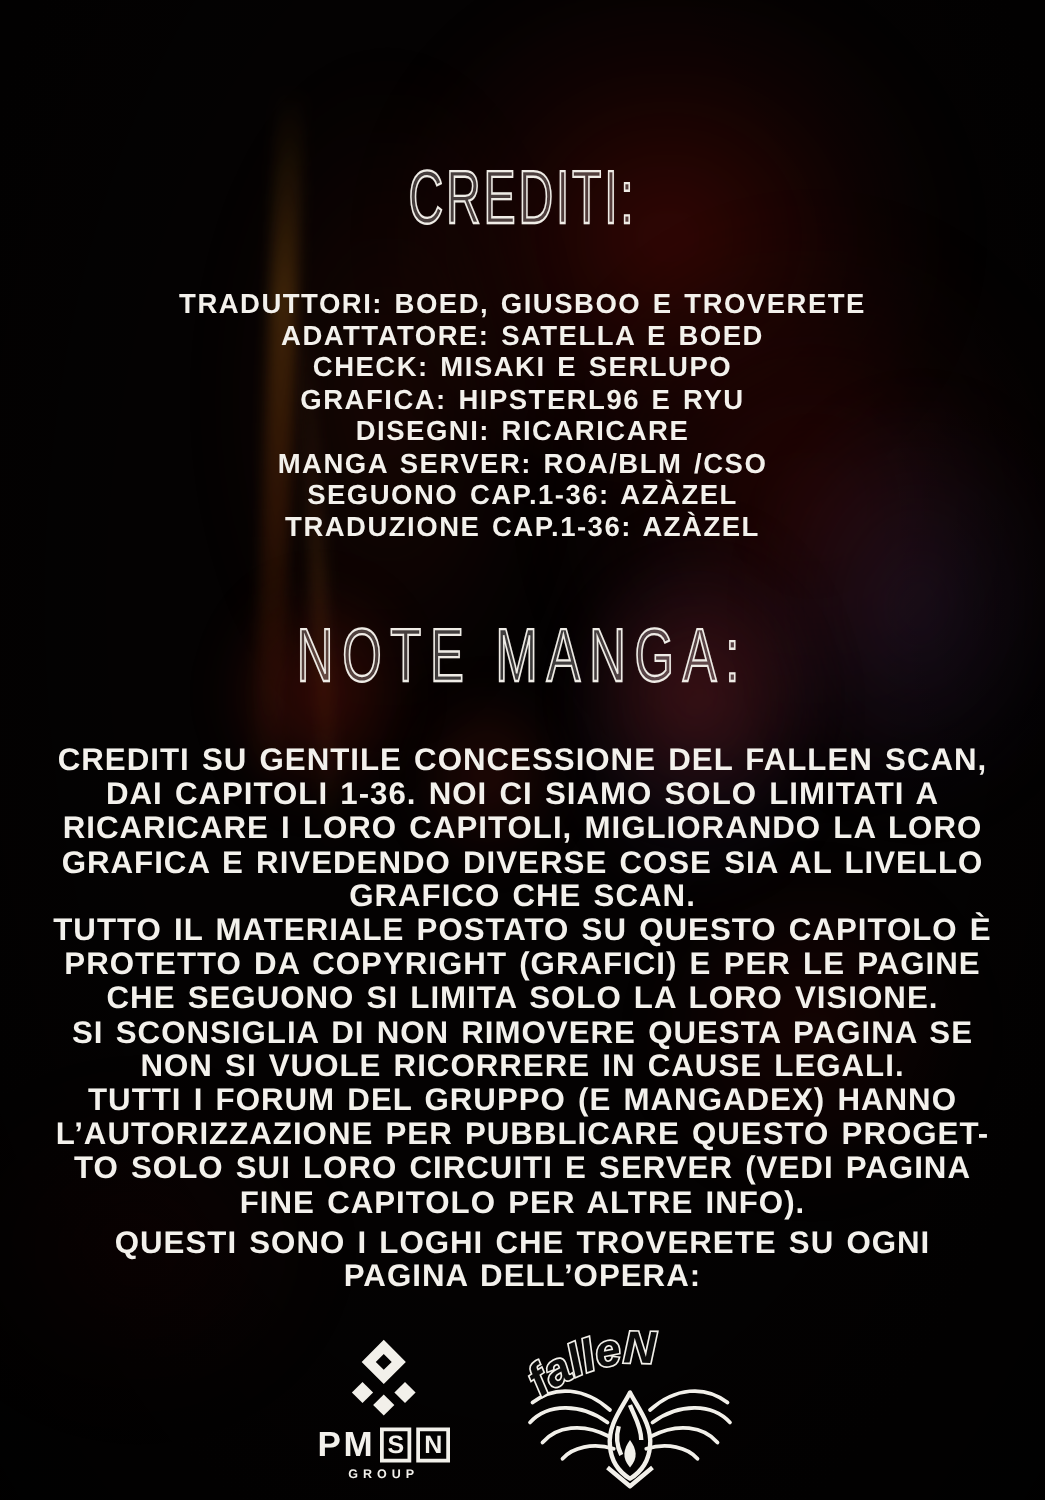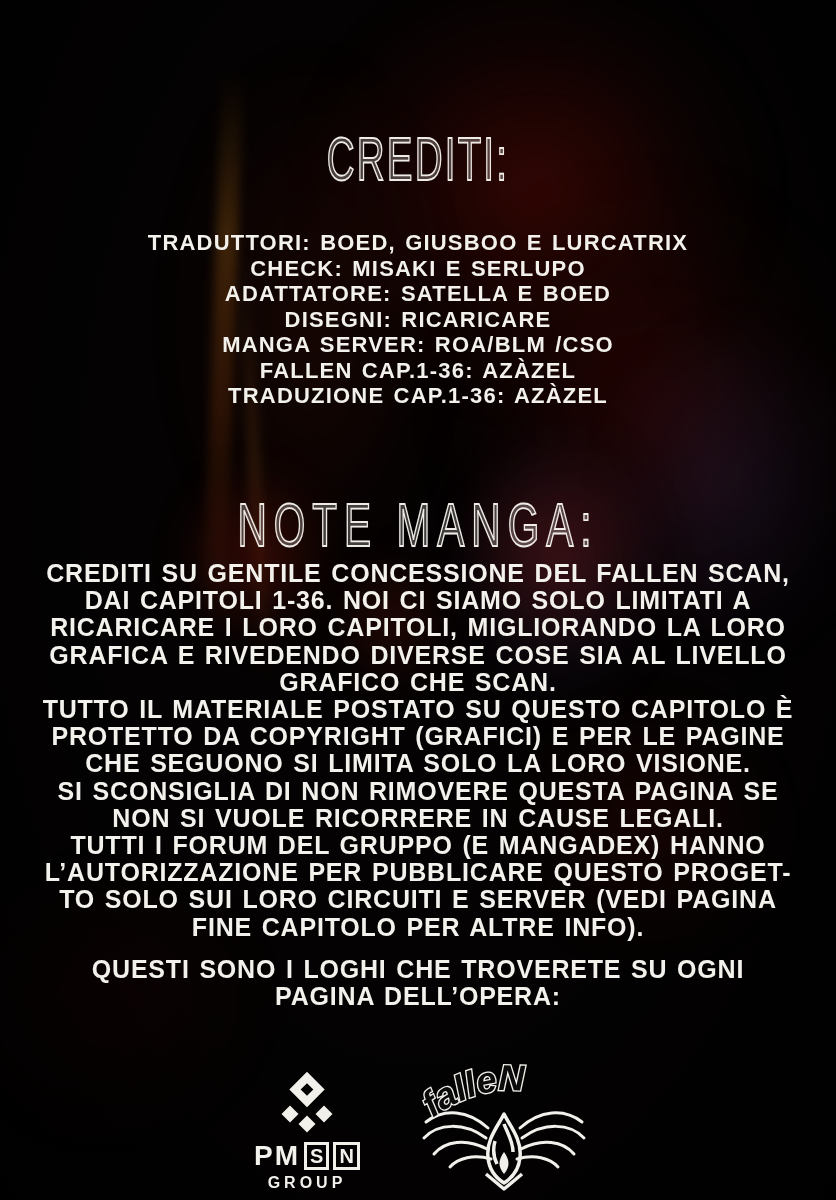--- a/index.html
+++ b/index.html
@@ -48,43 +48,43 @@
     text-shadow:0 0 2px rgba(255,255,255,.25);
     white-space:nowrap;
   }
   .title-credits{top:128px;letter-spacing:3px;transform:scale(.74,1.16);}
   .title-notes{top:494px;letter-spacing:9px;transform:scale(.78,1.16);}
   .credits-list{
     position:absolute;top:230px;left:0;right:0;text-align:center;
     font-size:22px;line-height:25.5px;font-weight:bold;letter-spacing:1.2px;word-spacing:2px;
   }
   .notes-text{
-    position:absolute;top:560px;left:0;right:0;text-align:center;
+    position:absolute;top:595px;left:0;right:0;text-align:center;
     font-size:25px;line-height:27.2px;font-weight:bold;letter-spacing:.8px;word-spacing:2px;
   }
   .note-block{white-space:pre-line;}
-  .logos-intro{margin-top:15px;}
+  .logos-intro{margin-top:5px;}
   
   .logos-row{
     position:absolute;top:1062px;left:0;right:0;
     display:flex;justify-content:center;align-items:flex-start;gap:42px;
   }
   .pmsn{display:flex;flex-direction:column;align-items:center;padding-top:12px;width:130px;text-align:right;}
   .pmsn-icon{position:relative;width:60px;height:62px;}
   .d-big{position:absolute;left:50%;top:3px;width:9px;height:9px;border:8px solid #f2f0ea;
     transform:translateX(-50%) rotate(45deg);}
   .d-small{position:absolute;width:12px;height:12px;background:#f2f0ea;transform:rotate(45deg);}
   .d-left{left:7px;top:34px;}
   .d-right{right:7px;top:34px;}
   .d-bottom{left:50%;top:44px;transform:translateX(-50%) rotate(45deg);}
   .pmsn-text{display:flex;align-items:center;margin-top:6px;}
   .pmsn-plain{font-size:28px;font-weight:900;letter-spacing:2px;line-height:28px;}
   .pmsn-box{display:inline-block;border:3px solid #f2f0ea;margin-left:4px;padding:0 3px;
     font-size:20px;font-weight:900;line-height:22px;}
-  .pmsn-sub{font-size:16px;font-weight:900;letter-spacing:4px;margin-top:4px;}
+  .pmsn-sub{font-size:10px;font-weight:900;letter-spacing:4px;margin-top:4px;}
   .fallen svg{display:block;}
 </style>
 </head>
 <body>
 
 <div class="page">
 
   <div class="bg">
     <div class="blob bg-hair-main"></div>
     <div class="blob bg-hair-flow"></div>
@@ -98,26 +98,27 @@
     <div class="blob bg-red-k3"></div>
     <div class="blob bg-red-low"></div>
     <div class="blob bg-red-bl"></div>
     <div class="bg-dim"></div>
     <div class="bg-vignette"></div>
   </div>
 
   <h1 class="title title-credits">CREDITI:</h1>
 
   <div class="credits-list">
-    <div>TRADUTTORI: BOED, GIUSBOO E LURCATRIX</div>
+    <div>TRADUTTORI: BOED, GIUSBOO E TROVERETE</div>
+    <div>ADATTATORE: SATELLA E BOED</div>
     <div>CHECK: MISAKI E SERLUPO</div>
-    <div>ADATTATORE: SATELLA E BOED</div>
+    <div>GRAFICA: HIPSTERL96 E RYU</div>
     <div>DISEGNI: RICARICARE</div>
     <div>MANGA SERVER: ROA/BLM /CSO</div>
-    <div>FALLEN CAP.1-36: AZÀZEL</div>
+    <div>SEGUONO CAP.1-36: AZÀZEL</div>
     <div>TRADUZIONE CAP.1-36: AZÀZEL</div>
   </div>
 
   <h1 class="title title-notes">NOTE MANGA:</h1>
 
   <div class="notes-text">
     <div class="note-block">CREDITI SU GENTILE CONCESSIONE DEL FALLEN SCAN,
 DAI CAPITOLI 1-36. NOI CI SIAMO SOLO LIMITATI A
 RICARICARE I LORO CAPITOLI, MIGLIORANDO LA LORO
 GRAFICA E RIVEDENDO DIVERSE COSE SIA AL LIVELLO

